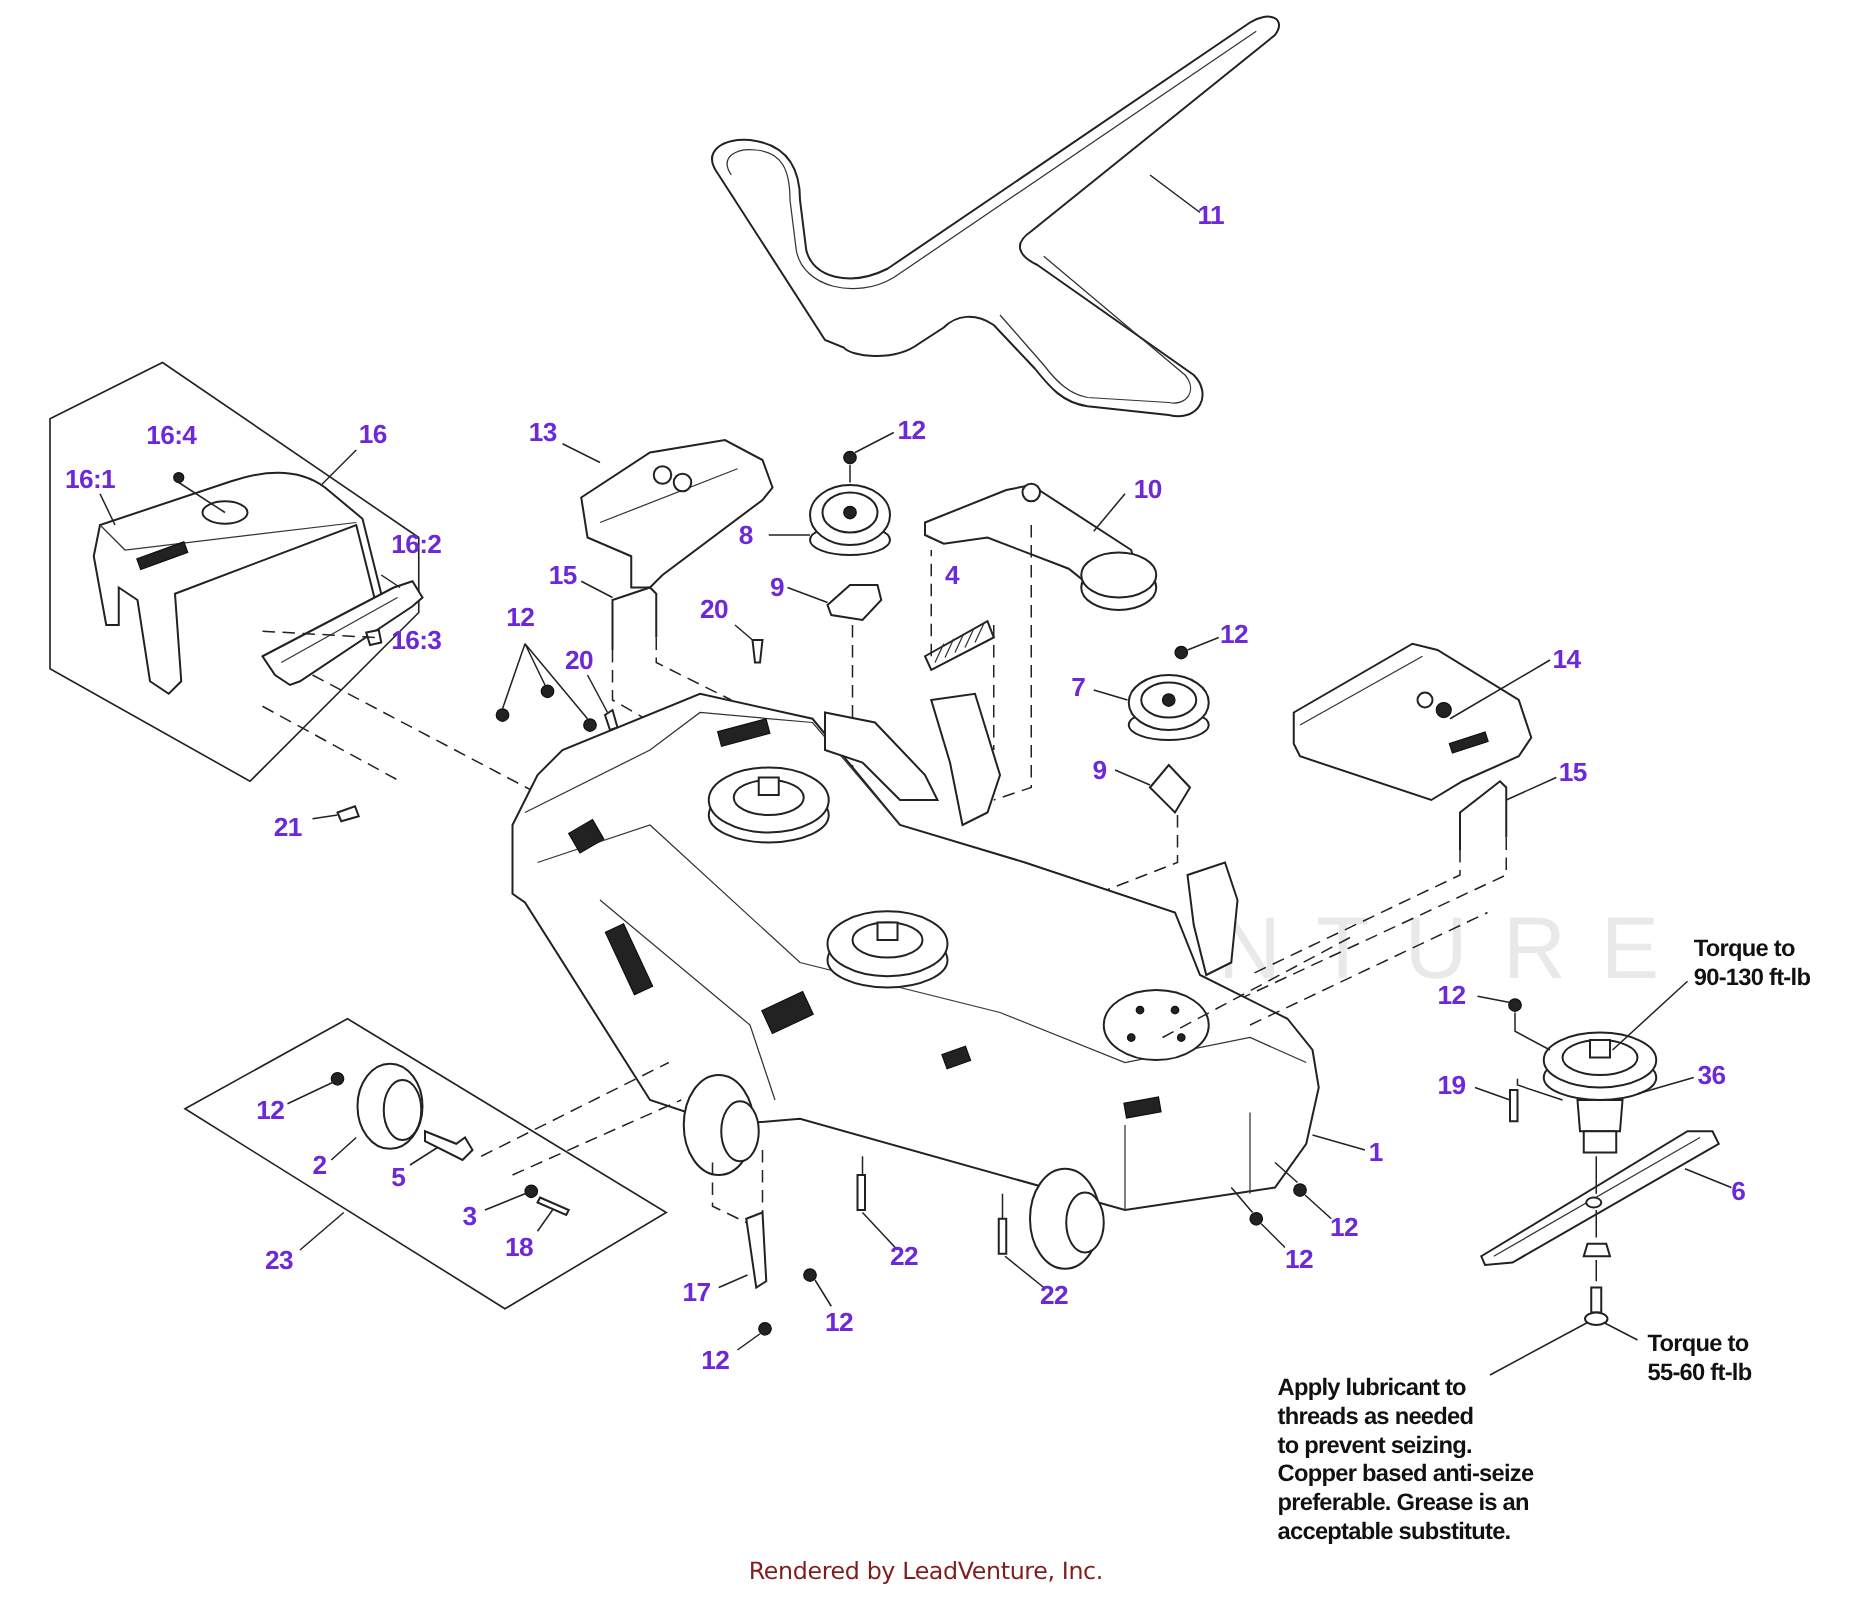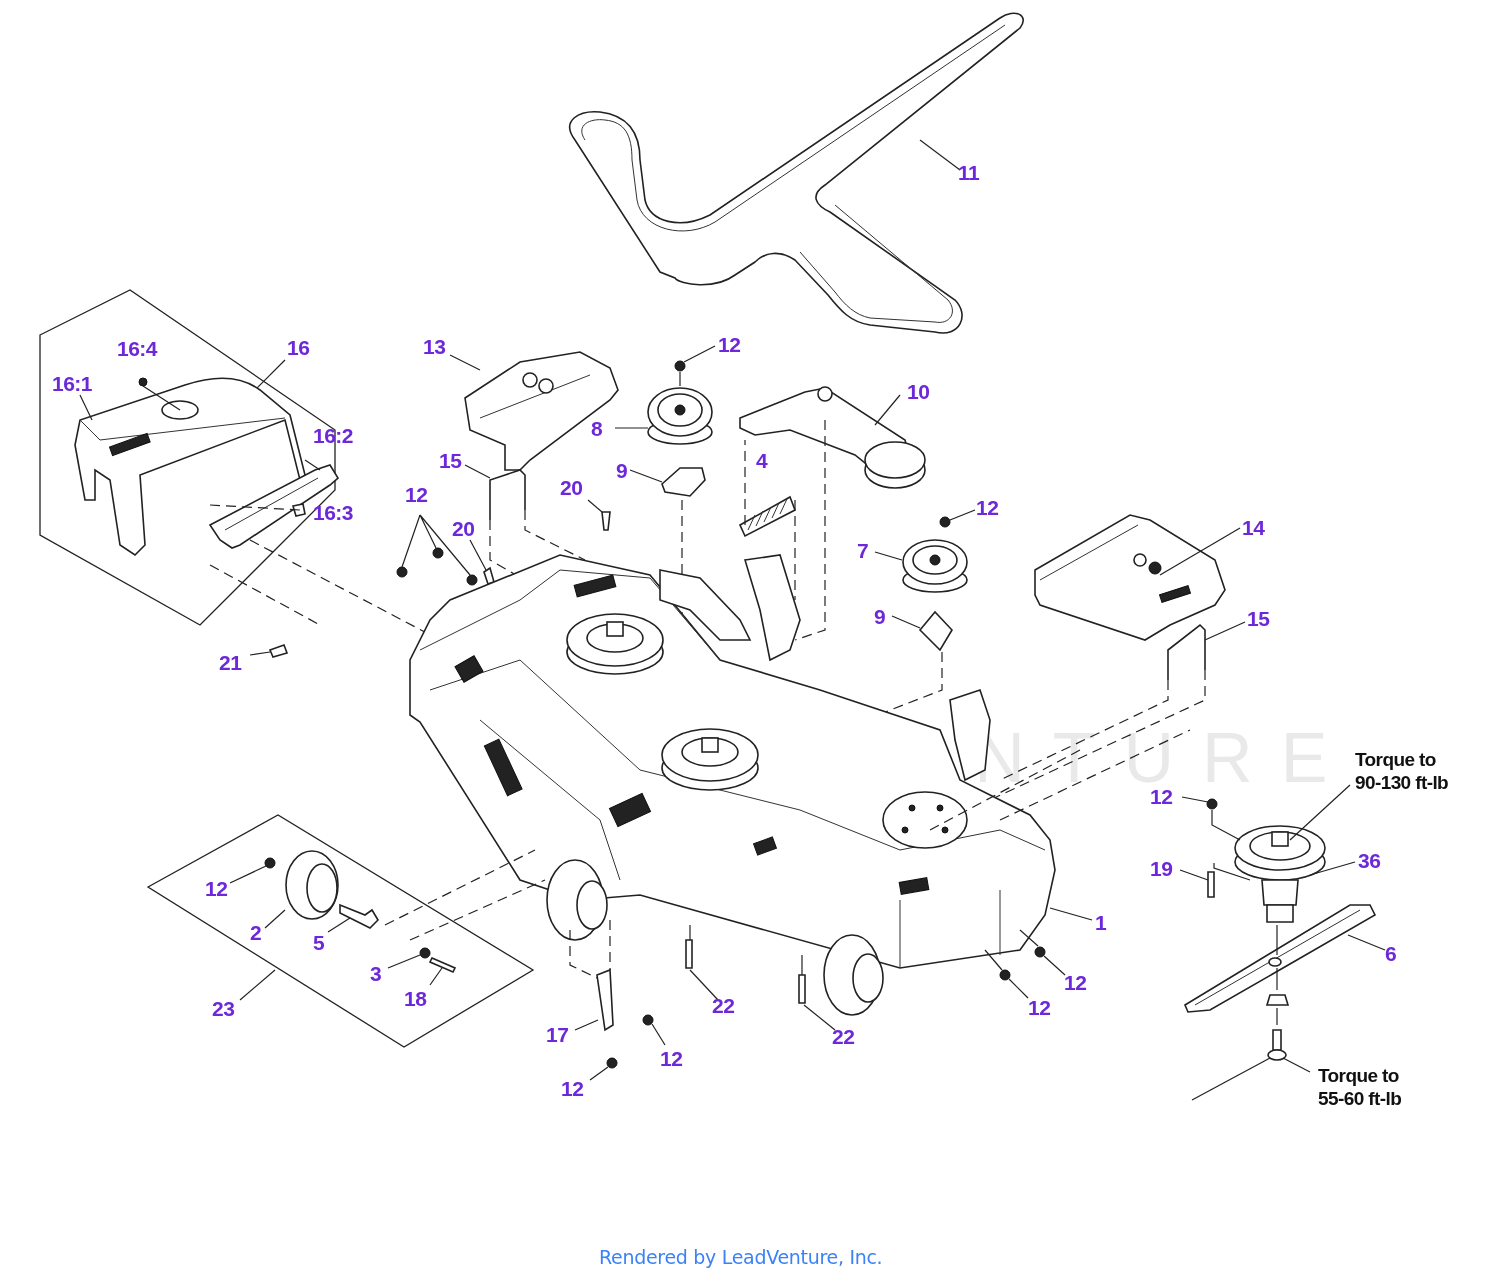--- a/index.html
+++ b/index.html
@@ -1,20 +1,20 @@
 <!DOCTYPE html>
 <html><head>
 <meta charset="utf-8">
 <style>
   html,body{margin:0;padding:0;background:#ffffff;}
   #canvas{position:relative;width:1500px;height:1281px;background:#fff;overflow:hidden;font-family:"Liberation Sans",sans-serif;}
   svg#art{position:absolute;left:0;top:0;width:1500px;height:1281px;}
   .callout{position:absolute;font-family:"Liberation Sans",sans-serif;font-weight:bold;font-size:21px;color:#6d28d9;line-height:1;white-space:nowrap;letter-spacing:-0.5px;}
   .note{position:absolute;font-family:"Liberation Sans",sans-serif;font-weight:bold;font-size:19px;color:#111;line-height:23px;letter-spacing:-0.6px;}
-  .footer{position:absolute;left:599px;top:1246px;font-family:"DejaVu Sans",sans-serif;font-size:19px;color:#3b82f6;letter-spacing:-0.3px;text-align:center;}
+  .footer{position:absolute;left:599px;top:1246px;font-family:"DejaVu Sans",sans-serif;font-size:19px;color:#7f1d1d;letter-spacing:-0.3px;text-align:center;}
   .watermark{position:absolute;left:530px;top:718px;font-family:"Liberation Sans",sans-serif;font-size:70px;letter-spacing:28px;color:#e9e9e9;font-weight:normal;}
   .ln{stroke:#222;stroke-width:1.2;fill:none;}
   .part{stroke:#222;stroke-width:1.6;fill:#fff;}
   .thin{stroke:#333;stroke-width:1;fill:none;}
   .dash{stroke:#222;stroke-width:1.2;fill:none;stroke-dasharray:10 6;}
   .box{stroke:#222;stroke-width:1.3;fill:none;}
   .dark{fill:#222;stroke:#111;stroke-width:1;}
 </style>
 </head>
 <body>
@@ -303,15 +303,23 @@
   <div class="callout" style="left:561px;top:1078px">12</div>
 
   <div class="note" style="left:1355px;top:748px">
     <div>Torque to</div>
     <div>90-130 ft-lb</div>
   </div>
   <div class="note" style="left:1318px;top:1064px">
     <div>Torque to</div>
     <div>55-60 ft-lb</div>
   </div>
+  <div class="note" style="left:1022px;top:1099px">
+    <div>Apply lubricant to</div>
+    <div>threads as needed</div>
+    <div>to prevent seizing.</div>
+    <div>Copper based anti-seize</div>
+    <div>preferable. Grease is an</div>
+    <div>acceptable substitute.</div>
+  </div>
 
   <div class="footer">Rendered by LeadVenture, Inc.</div>
 </div>
 
 </body></html>

